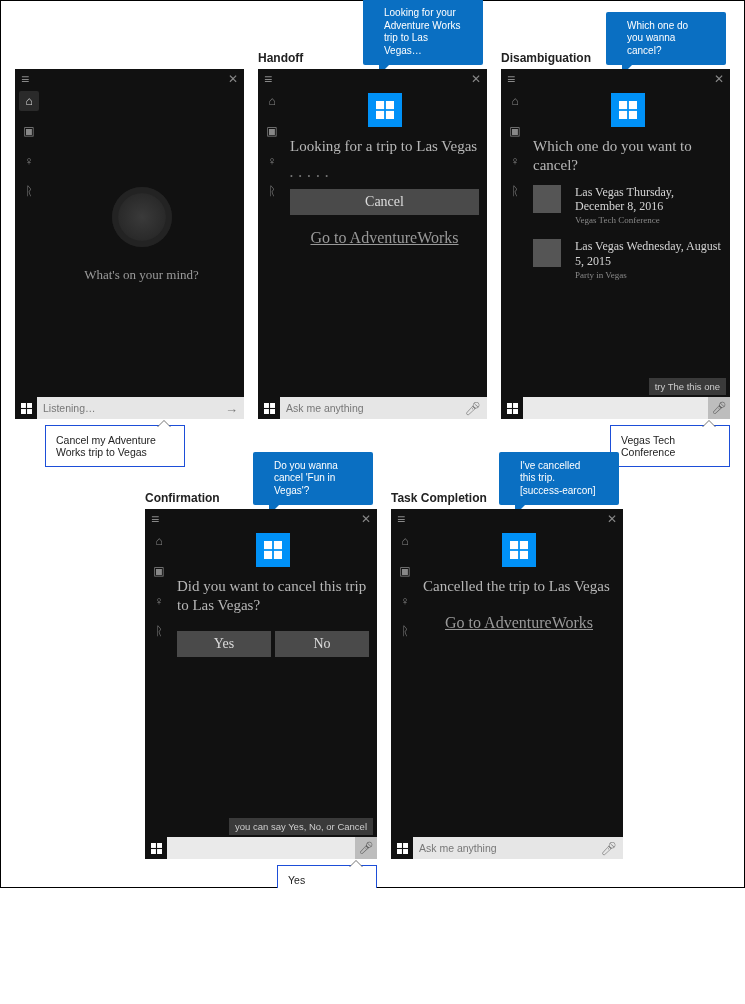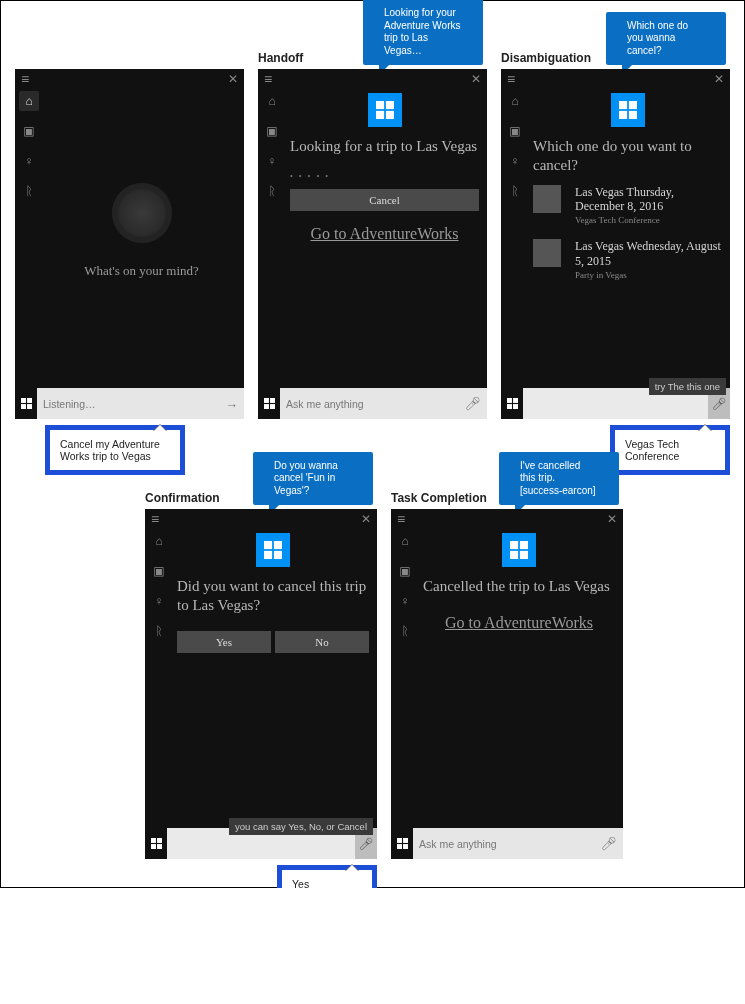--- a/index.html
+++ b/index.html
@@ -4,47 +4,47 @@
 <style>
   * { box-sizing: border-box; margin: 0; padding: 0; }
   body { background: #fff; font-family: "Segoe UI", Arial, sans-serif; font-size: 11px; color: #222; }
   .page { width: 745px; border: 1px solid #000; padding: 18px 14px 22px; }
   .row { display: flex; justify-content: flex-start; gap: 14px; margin-bottom: 40px; }
   .col { width: 232px; }
   .col-title { font-weight: 700; font-size: 12px; height: 26px; display: flex; align-items: flex-end; padding-bottom: 4px; }
   .bubble-wrap { position: relative; height: 0; }
   .bubble { position: absolute; bottom: 4px; right: 4px; background: #0a6fc2; color: #fff; font-size: 10px; padding: 8px 21px; width: 120px; line-height: 1.25; border-radius: 2px; }
   .bubble::after { content: ""; position: absolute; bottom: -10px; left: 16px; border: 6px solid transparent; border-top-color: #0a6fc2; border-left-color: #0a6fc2; }
-  .callout { position: absolute; top: 6px; left: 30px; background: #fff; border: 5px solid #1d4ed8; font-size: 10.5px; padding: 8px 10px; width: 140px; }
+  .callout { position: absolute; top: 6px; left: 30px; background: #fff; border: 1px solid #1d4ed8; font-size: 10.5px; padding: 8px 10px; width: 140px; }
   .callout::before { content: ""; position: absolute; top: -11px; right: 14px; border: 6px solid transparent; border-bottom-color: #fff; z-index: 2; }
   .callout::after { content: ""; position: absolute; top: -13px; right: 13px; border: 7px solid transparent; border-bottom-color: #777; z-index: 1; }
   .callout.small { width: 100px; left: 10px; }
 
   .panel { width: 100%; height: 350px; background: #111; color: #bbb; position: relative; display: flex; flex-direction: column; }
   .panel-top { height: 20px; display: flex; justify-content: space-between; align-items: center; padding: 0 6px; }
   .panel-body { flex: 1; display: flex; }
   .panel-nav { width: 28px; background: #111; display: flex; flex-direction: column; align-items: center; padding-top: 2px; gap: 10px; }
   .nav-ico { width: 20px; height: 20px; display: flex; align-items: center; justify-content: center; font-size: 12px; color: #888; border-radius: 2px; }
   .nav-ico.active { background: #2a2a2a; color: #ddd; }
   .panel-main { flex: 1; padding: 4px 8px 20px 4px; display: flex; flex-direction: column; font-family: Liberation Serif, serif; }
-  .panel-bottom { display: flex; height: 31px; }
+  .panel-bottom { display: flex; height: 22px; }
   .winbtn { width: 22px; background: #111; color: #ddd; display: flex; align-items: center; justify-content: center; font-size: 11px; }
   .searchbox { flex: 1; background: #e6e6e6; color: #777; display: flex; align-items: center; padding: 0 6px; font-size: 10.5px; }
   .searchbox .sicon { margin-left: auto; color: #777; font-size: 13px; }
   .micbtn { width: 22px; display: flex; align-items: center; justify-content: center; color: #555; font-size: 12px; }
   .micbtn.active { background: #bdbdbd; }
 
   .close-x { color: #888; font-size: 12px; }
   .menu-ico { color: #888; font-size: 14px; letter-spacing: -1px; }
 
   .app-ico { width: 34px; height: 34px; background: #0091f7; margin: 0 auto 10px; display: flex; align-items: center; justify-content: center; }
   .app-ico svg { fill: #fff; }
 
   .big-text { font-size: 15px; font-weight: 300; color: #b7b7b7; line-height: 1.25; margin-bottom: 10px; }
-  .grey-btn { background: #4a4a4a; color: #ddd; font-size: 11px; text-align: center; padding: 5px 0; margin: 6px 0; }
+  .grey-btn { background: #4a4a4a; color: #ddd; font-size: 14px; text-align: center; padding: 5px 0; margin: 6px 0; }
   .btn-row { display: flex; gap: 4px; margin-top: 6px; }
   .btn-row .grey-btn { flex: 1; margin: 0; }
   .link { font-size: 16px; color: #999; text-decoration: underline; margin-top: 8px; display: inline-block; text-align: center; }
 
   .list-item { display: flex; gap: 14px; margin-bottom: 14px; }
   .thumb { width: 28px; height: 28px; background: #555; flex-shrink: 0; }
   .li-title { font-size: 12px; font-weight: 300; color: #d5d5d5; line-height: 1.2; }
   .li-sub { font-size: 9px; color: #888; margin-top: 2px; }
 
   .hint { position: absolute; bottom: 24px; right: 4px; background: #3a3a3a; color: #ccc; font-size: 9.5px; padding: 3px 6px; }

